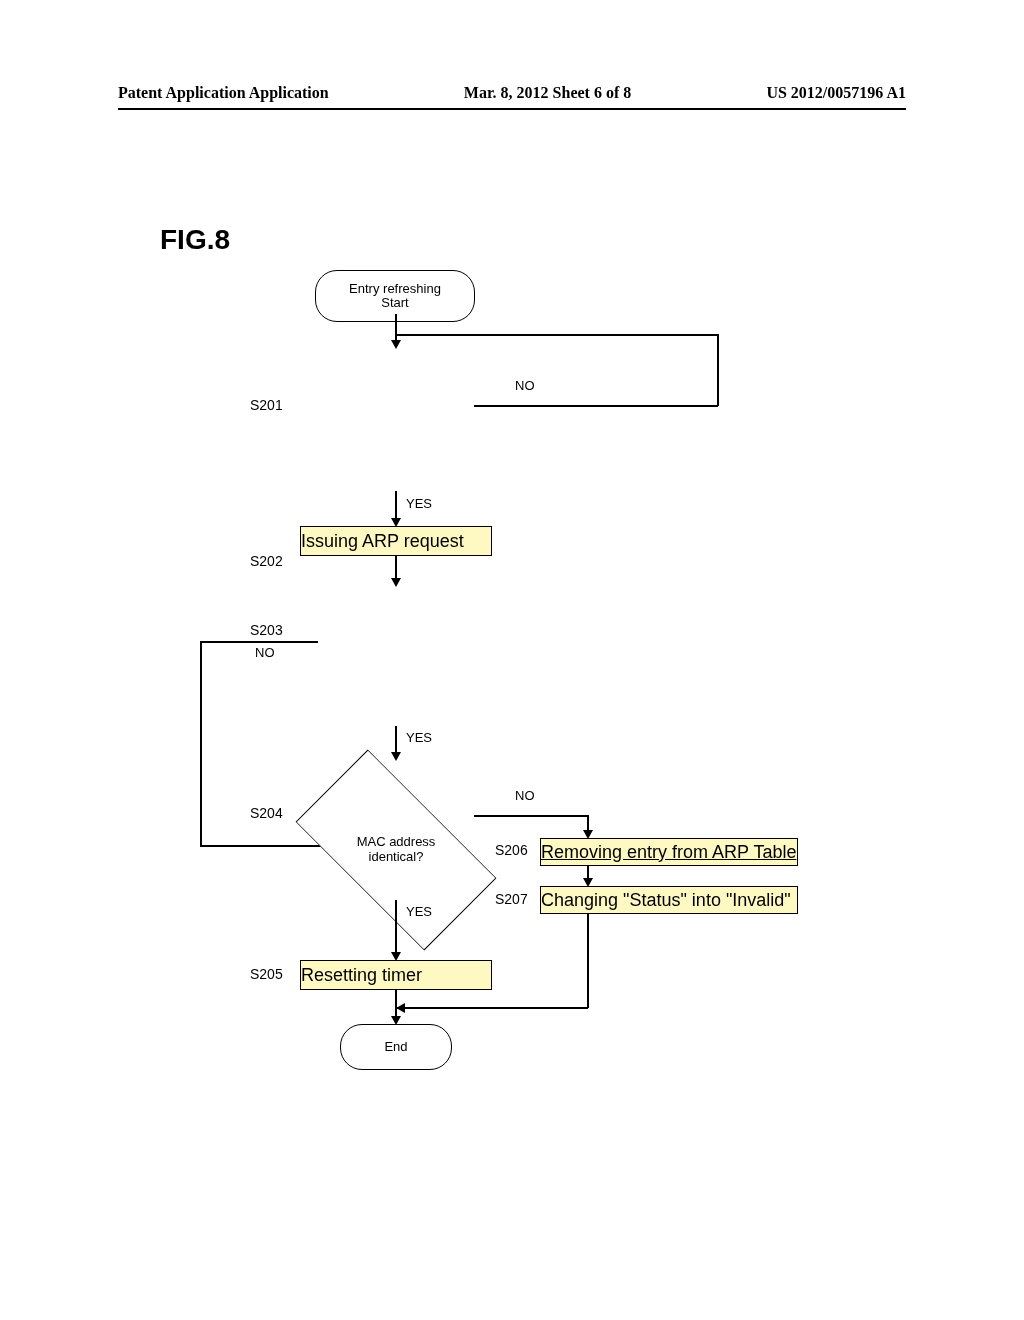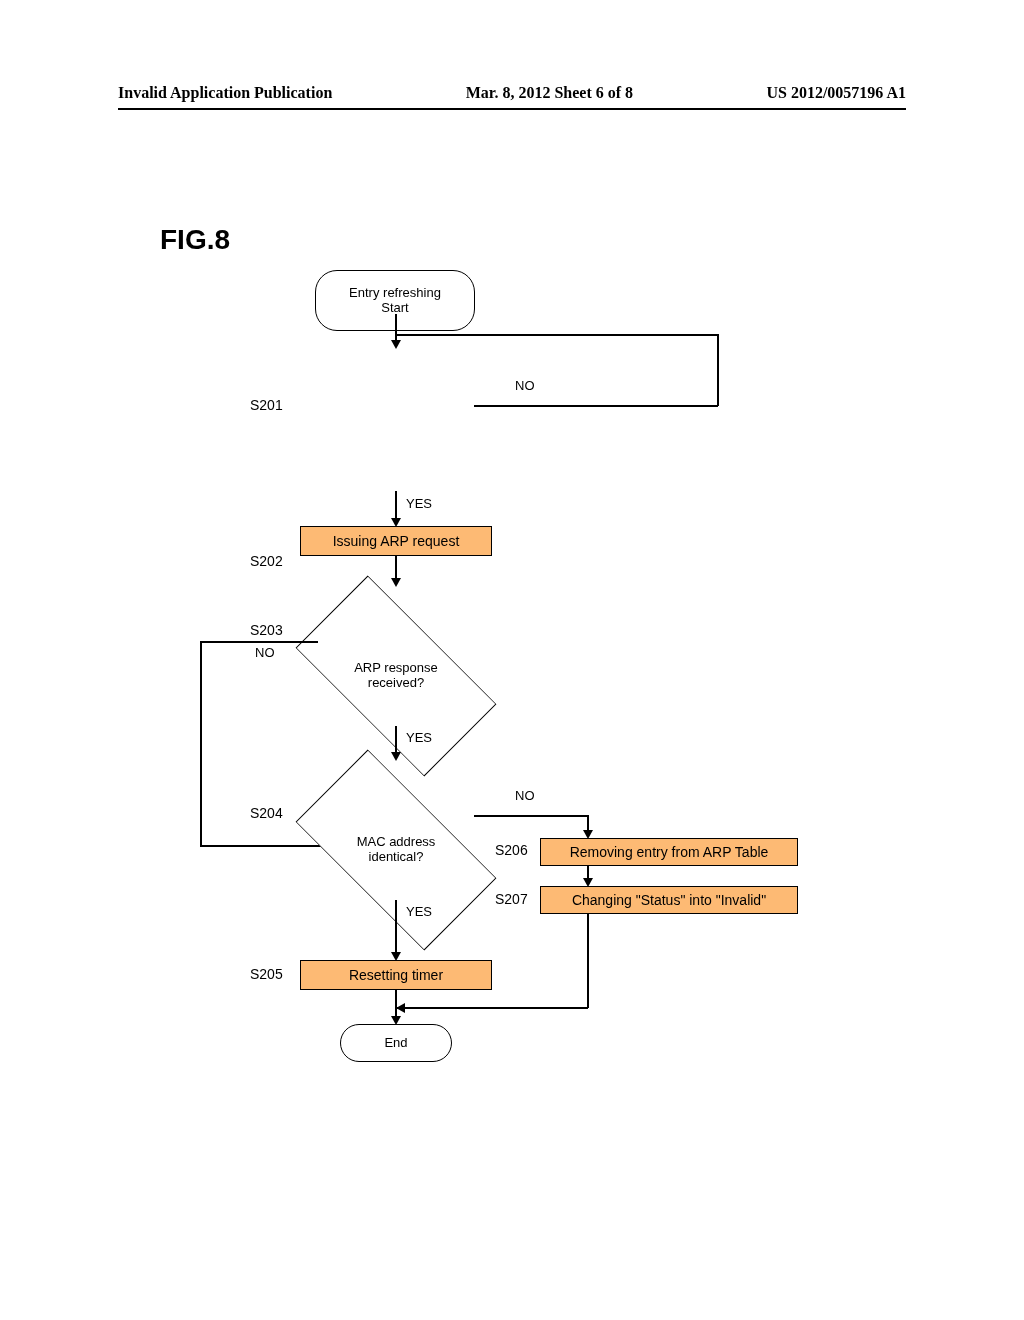--- a/index.html
+++ b/index.html
@@ -55,26 +55,25 @@
     align-items:center;
     justify-content:center;
     font-family: Arial, sans-serif;
     font-size: 13px;
     text-align:center;
     line-height:1.1;
   }
   .process {
     position: absolute;
     border: 1.5px solid #000;
-    background:#fdba74;
+    background:#fef9c3;
     display:flex;
     align-items:center;
-    justify-content:center;
-    font-family: Arial, sans-serif;
-    font-size: 14px;
+    font-family: Arial, sans-serif;
+    font-size: 18px;
     text-align:center;
   }
   .decision {
     position: absolute;
   }
   .decision .diamond {
     width:100%; height:100%;
     border:1.5px solid #000;
     transform: rotate(45deg) scaleY(.56);
     transform-origin:center;
@@ -111,31 +110,31 @@
     position:absolute; width:0;height:0;
     border-top:5px solid transparent;
     border-bottom:5px solid transparent;
     border-right:9px solid #000;
   }
 </style>
 </head>
 <body>
 
 <div class="header">
-  <span>Invalid Application Publication</span>
+  <span>Patent Application Application</span>
   <span>Mar. 8, 2012  Sheet 6 of 8</span>
   <span>US 2012/0057196 A1</span>
 </div>
 <div class="hr"></div>
 
 <div class="figlabel">FIG.8</div>
 
 <div class="canvas">
 
-  <div class="terminator" style="left:215px; top:0px; width:160px; height:61px;">
+  <div class="terminator" style="left:215px; top:0px; width:160px; height:52px;">
     <span>Entry refreshing</span>
     <span>Start</span>
   </div>
   <div class="vline" style="left:295px; top:44px; height:32px;"></div>
   <div class="arrow-down" style="left:290.5px; top:70px;"></div>
 
   <div class="hline" style="left:296px; top:64px; width:322px;"></div>
   <div class="vline" style="left:617px; top:64px; height:72px;"></div>
 
   <div class="steplbl" style="left:150px; top:127px;">S201</div>
@@ -146,26 +145,20 @@
   <div class="lbl" style="left:306px; top:226px;">YES</div>
   <div class="arrow-down" style="left:290.5px; top:248px;"></div>
 
   <div class="process" style="left:200px; top:256px; width:192px; height:30px;">
     <span>Issuing ARP request</span>
   </div>
   <div class="steplbl" style="left:150px; top:262px;margin-top:21px;">S202</div>
   <div class="vline" style="left:295px; top:286px; height:28px;"></div>
   <div class="arrow-down" style="left:290.5px; top:308px;"></div>
 
-  <div class="decision" style="left:205px; top:315px; width:182px; height:182px;">
-    <div class="diamond"></div>
-    <div class="dtext">
-        <span><span>ARP response</span><br><span>received?</span></span>
-      </div>
-  </div>
   <div class="steplbl" style="left:150px; top:352px;">S203</div>
 
   <div class="lbl" style="left:155px; top:375px;">NO</div>
   <div class="hline" style="left:100px; top:371px; width:118px;"></div>
   <div class="vline" style="left:100px; top:371px; height:205px;"></div>
   <div class="hline" style="left:100px; top:575px; width:196px;"></div>
 
   <div class="vline" style="left:295px; top:456px; height:32px;"></div>
   <div class="lbl" style="left:306px; top:460px;">YES</div>
   <div class="arrow-down" style="left:290.5px; top:482px;"></div>
@@ -176,21 +169,21 @@
         <span><span>MAC address</span><br><span>identical?</span></span>
       </div>
   </div>
   <div class="steplbl" style="left:150px; top:535px;">S204</div>
 
   <div class="lbl" style="left:415px; top:518px;">NO</div>
   <div class="hline" style="left:374px; top:545px; width:114px;"></div>
   <div class="vline" style="left:487px; top:545px; height:22px;"></div>
   <div class="arrow-down" style="left:482.5px; top:560px;"></div>
 
-  <div class="process" style="left:440px; top:568px; width:258px; height:28px;">
+  <div class="process" style="left:440px; top:568px; width:258px; height:28px;text-decoration:underline;">
     <span>Removing entry from ARP Table</span>
   </div>
   <div class="steplbl" style="left:395px; top:572px;">S206</div>
   <div class="vline" style="left:487px; top:596px; height:18px;"></div>
   <div class="arrow-down" style="left:482.5px; top:608px;"></div>
 
   <div class="process" style="left:440px; top:616px; width:258px; height:28px;">
     <span>Changing "Status"  into "Invalid"</span>
   </div>
   <div class="steplbl" style="left:395px; top:621px;">S207</div>
@@ -202,17 +195,17 @@
   <div class="arrow-down" style="left:290.5px; top:682px;"></div>
 
   <div class="process" style="left:200px; top:690px; width:192px; height:30px;">
     <span>Resetting timer</span>
   </div>
   <div class="steplbl" style="left:150px; top:696px;">S205</div>
   <div class="vline" style="left:295px; top:720px; height:32px;"></div>
   <div class="arrow-down" style="left:290.5px; top:746px;"></div>
   <div class="arrow-left" style="left:296px; top:732.5px;"></div>
 
-  <div class="terminator" style="left:240px; top:754px; width:112px; height:38px;">
+  <div class="terminator" style="left:240px; top:754px; width:112px; height:46px;">
     <span>End</span>
   </div>
 
 </div>
 
 </body></html>

